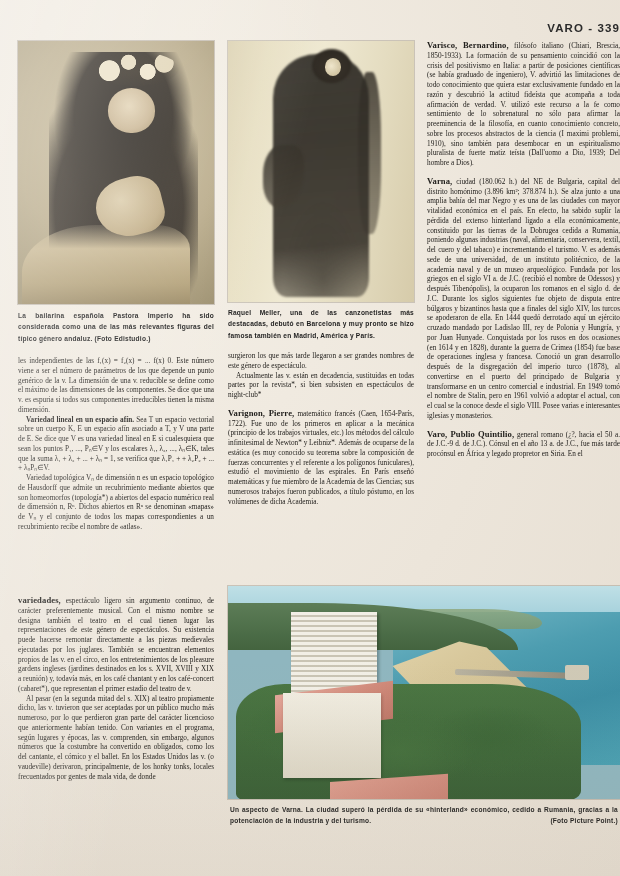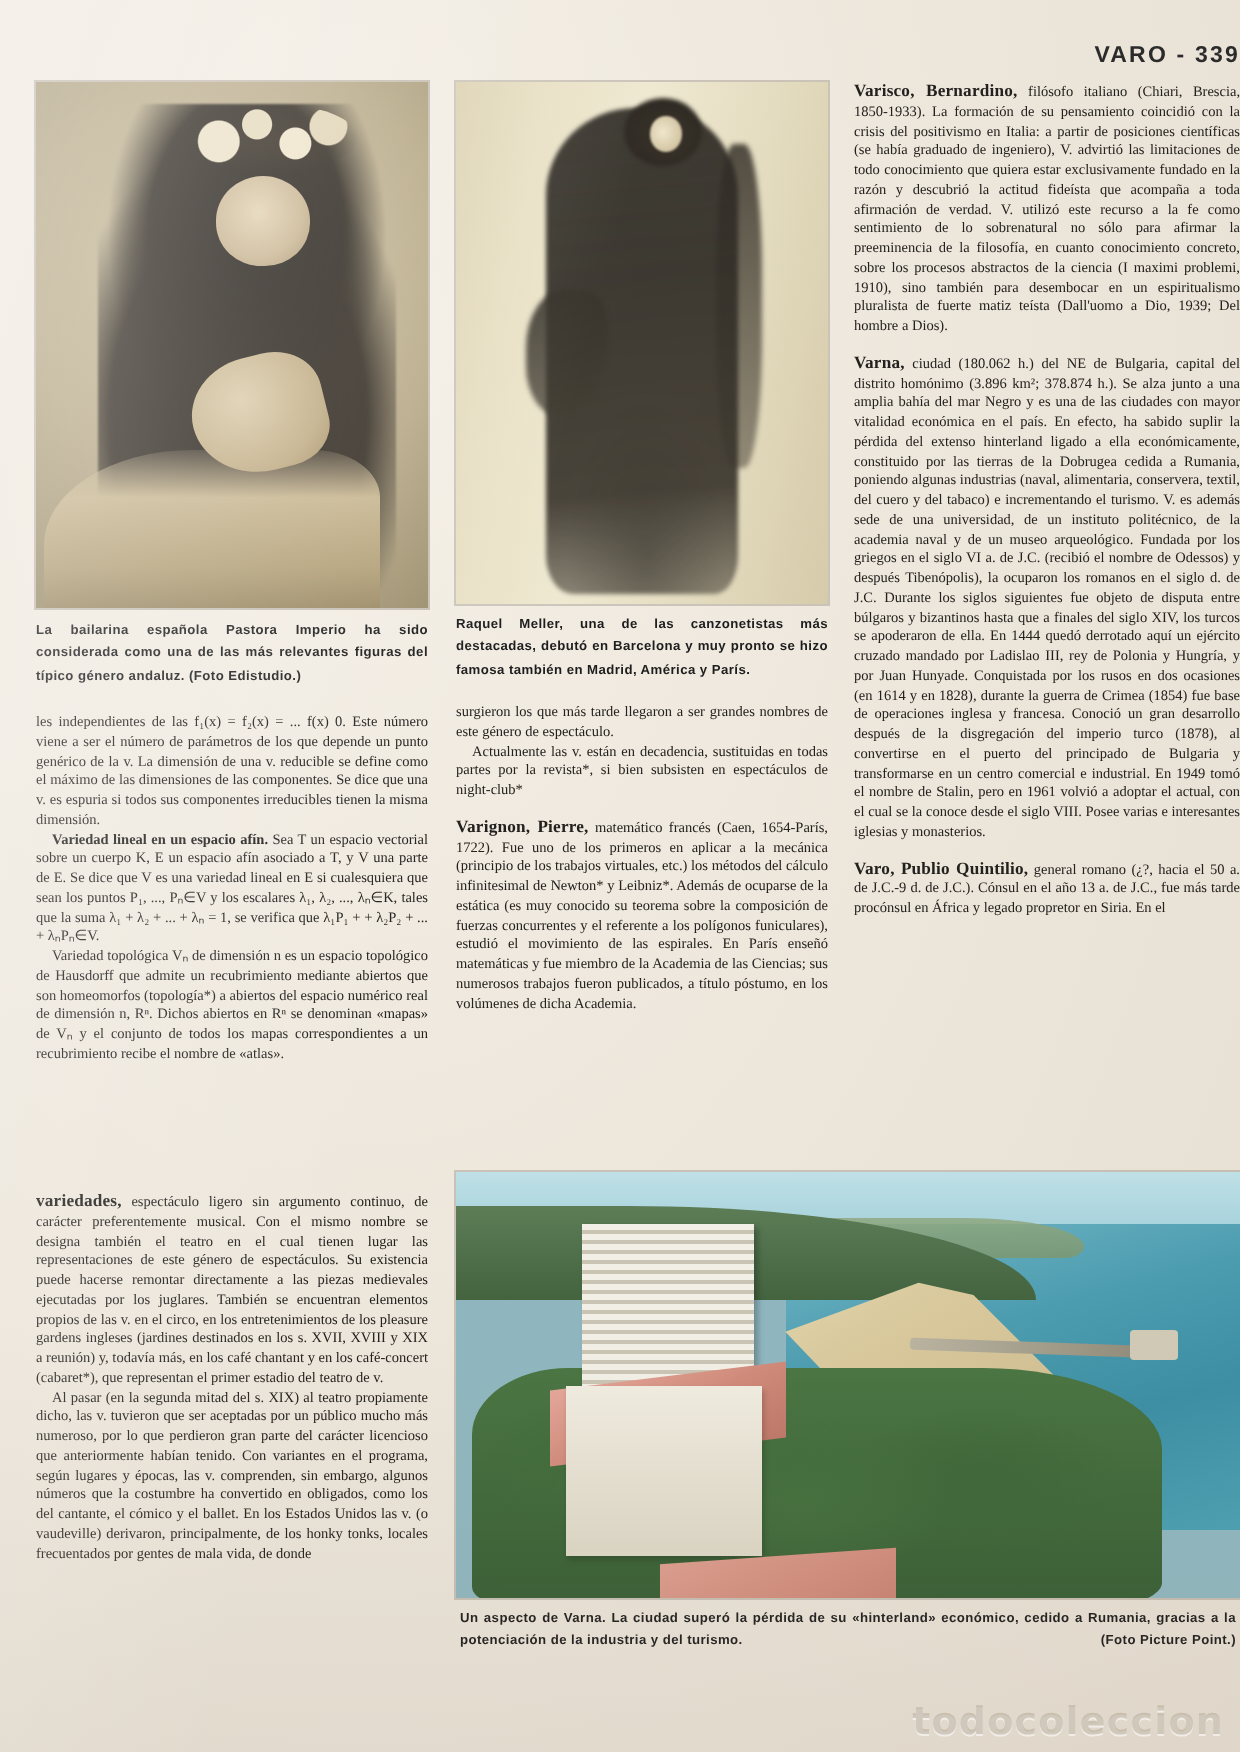--- a/index.html
+++ b/index.html
@@ -286,14 +286,13 @@
   <div class="body" id="text-c3-a">
     <p class="noindent"><span class="hw">Varisco, Bernardino,</span>
       <span>filósofo italiano (Chiari, Brescia, 1850-1933). La formación de su pensamiento coincidió con la crisis del positivismo en Italia: a partir de posiciones científicas (se había graduado de ingeniero), V. advirtió las limitaciones de todo conocimiento que quiera estar exclusivamente fundado en la razón y descubrió la actitud fideísta que acompaña a toda afirmación de verdad. V. utilizó este recurso a la fe como sentimiento de lo sobrenatural no sólo para afirmar la preeminencia de la filosofía, en cuanto conocimiento concreto, sobre los procesos abstractos de la ciencia (I maximi problemi, 1910), sino también para desembocar en un espiritualismo pluralista de fuerte matiz teísta (Dall'uomo a Dio, 1939; Del hombre a Dios).</span></p>
     <p class="noindent" style="margin-top:7px"><span class="hw">Varna,</span>
       <span>ciudad (180.062 h.) del NE de Bulgaria, capital del distrito homónimo (3.896 km²; 378.874 h.). Se alza junto a una amplia bahía del mar Negro y es una de las ciudades con mayor vitalidad económica en el país. En efecto, ha sabido suplir la pérdida del extenso hinterland ligado a ella económicamente, constituido por las tierras de la Dobrugea cedida a Rumania, poniendo algunas industrias (naval, alimentaria, conservera, textil, del cuero y del tabaco) e incrementando el turismo. V. es además sede de una universidad, de un instituto politécnico, de la academia naval y de un museo arqueológico. Fundada por los griegos en el siglo VI a. de J.C. (recibió el nombre de Odessos) y después Tibenópolis), la ocuparon los romanos en el siglo d. de J.C. Durante los siglos siguientes fue objeto de disputa entre búlgaros y bizantinos hasta que a finales del siglo XIV, los turcos se apoderaron de ella. En 1444 quedó derrotado aquí un ejército cruzado mandado por Ladislao III, rey de Polonia y Hungría, y por Juan Hunyade. Conquistada por los rusos en dos ocasiones (en 1614 y en 1828), durante la guerra de Crimea (1854) fue base de operaciones inglesa y francesa. Conoció un gran desarrollo después de la disgregación del imperio turco (1878), al convertirse en el puerto del principado de Bulgaria y transformarse en un centro comercial e industrial. En 1949 tomó el nombre de Stalin, pero en 1961 volvió a adoptar el actual, con el cual se la conoce desde el siglo VIII. Posee varias e interesantes iglesias y monasterios.</span></p>
     <p class="noindent" style="margin-top:7px"><span class="hw">Varo, Publio Quintilio,</span>
       <span>general romano (¿?, hacia el 50 a. de J.C.-9 d. de J.C.). Cónsul en el año 13 a. de J.C., fue más tarde procónsul en África y legado propretor en Siria. En el</span></p>
   </div>
 
   <div class="grain"></div>
-  <div class="watermark">todocoleccion</div>
 </div>
 
 </body></html>

